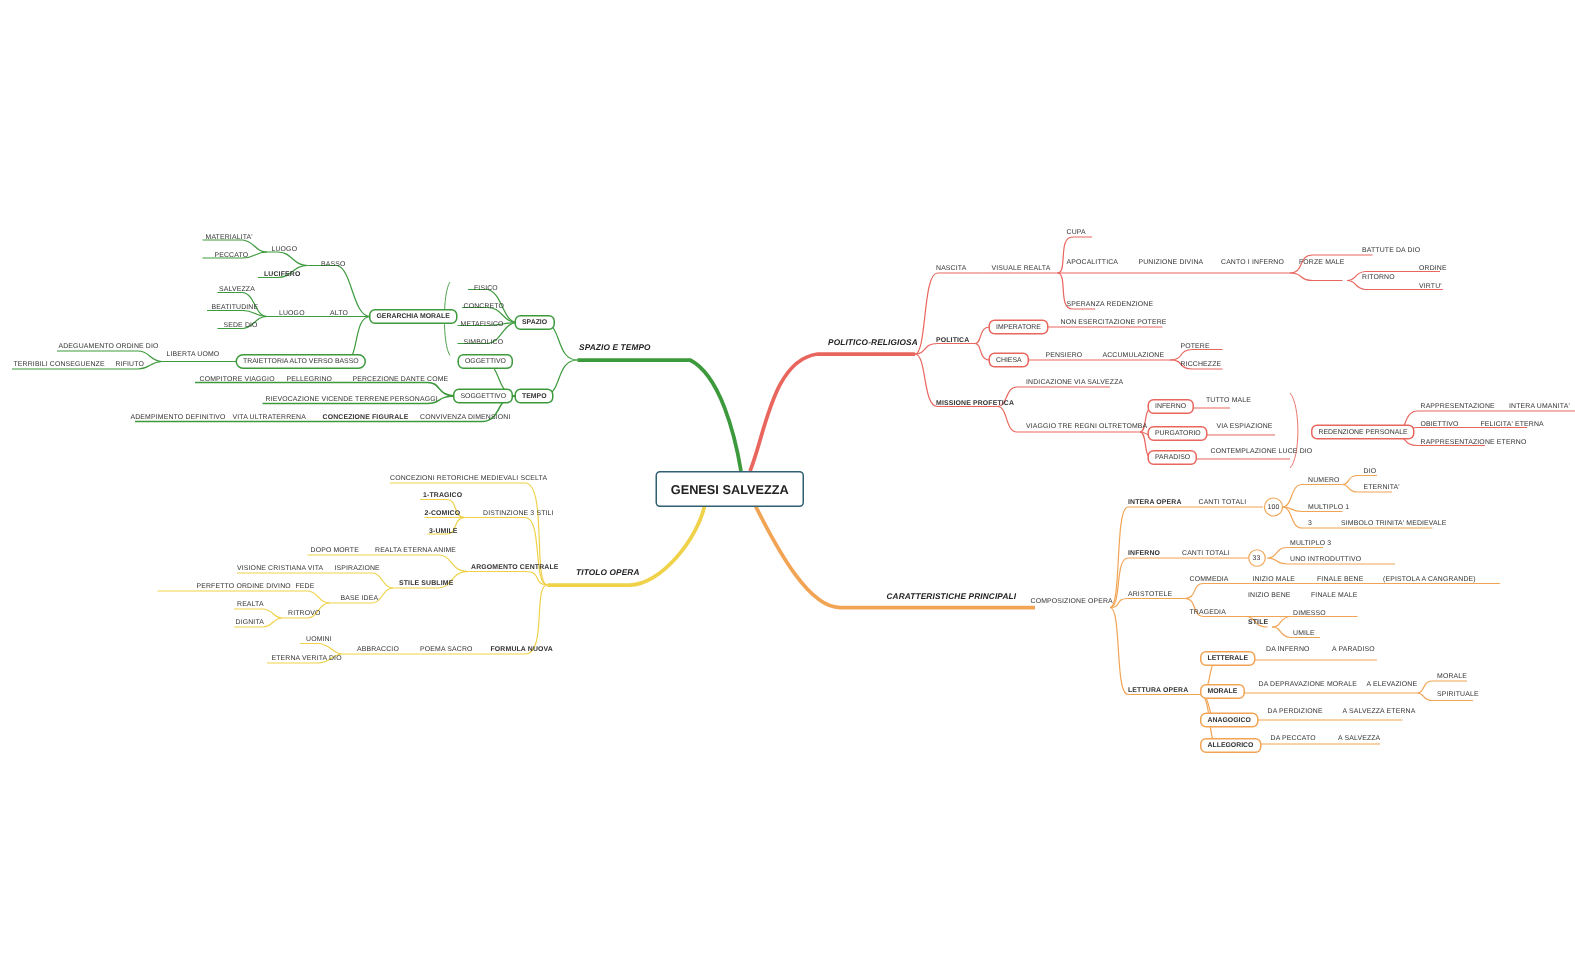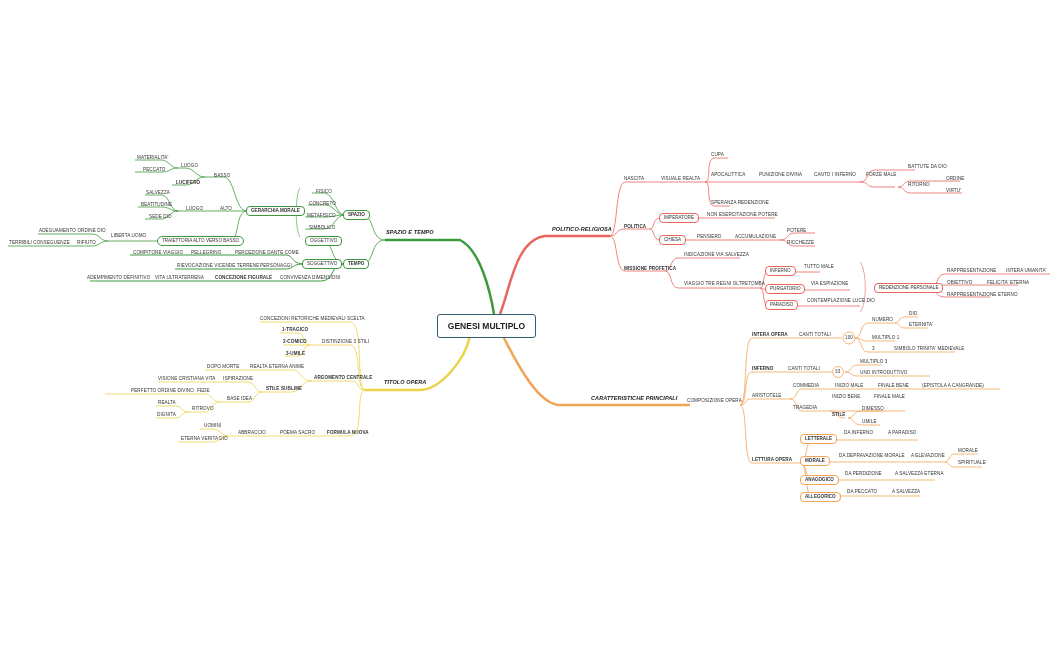--- a/index.html
+++ b/index.html
@@ -131,21 +131,21 @@
     <path d="M823 462 L945 462"></path>
     <path d="M945 462 C950 462 948 454 955 454 L978 454"></path>
     <path d="M945 462 C950 462 948 467 955 467 L982 467"></path>
     <path d="M831 480 L935 480"></path>
     <path d="M831 496 L920 496"></path>
   </g>
   <circle cx="849" cy="338" r="6" fill="#fff" stroke="#f2a455" stroke-width="0.8"></circle>
   <circle cx="838" cy="372" r="5.5" fill="#fff" stroke="#f2a455" stroke-width="0.8"></circle>
 </svg>
 
-<div class="central">GENESI MULTIPLO</div>
+<div class="central">GENESI SALVEZZA</div>
 
 <div class="t main" style="left:386px;top:229px">SPAZIO E TEMPO</div>
 <div class="box g b" style="left:343px;top:210px">SPAZIO</div>
 <div class="t" style="left:316px;top:189px">FISICO</div>
 <div class="t" style="left:309px;top:201px">CONCRETO</div>
 <div class="t" style="left:307px;top:213px">METAFISICO</div>
 <div class="t" style="left:309px;top:225px">SIMBOLICO</div>
 <div class="box g b" style="left:246px;top:206px">GERARCHIA MORALE</div>
 <div class="t" style="left:214px;top:173px">BASSO</div>
 <div class="t" style="left:181px;top:163px">LUOGO</div>

